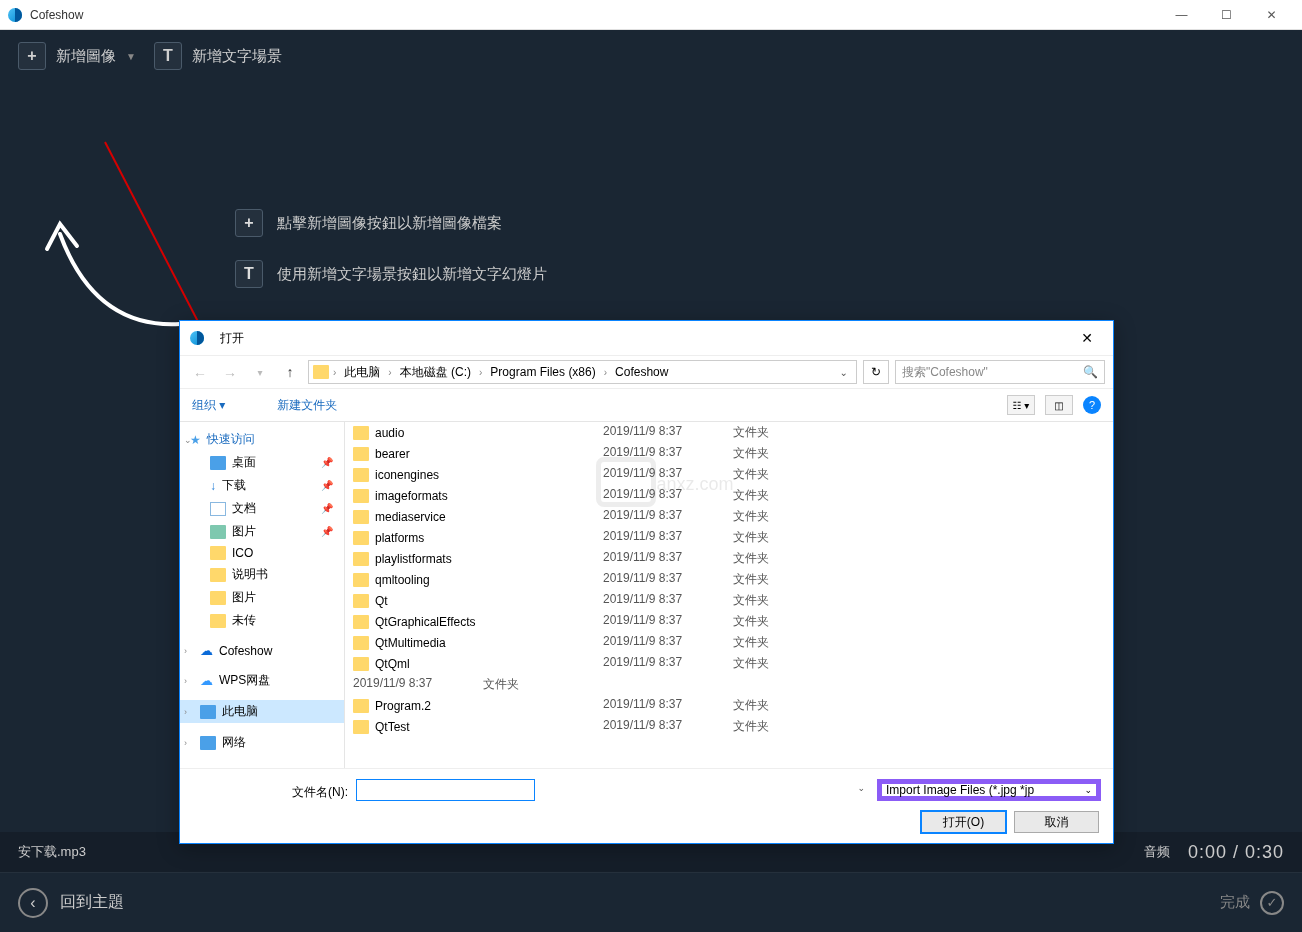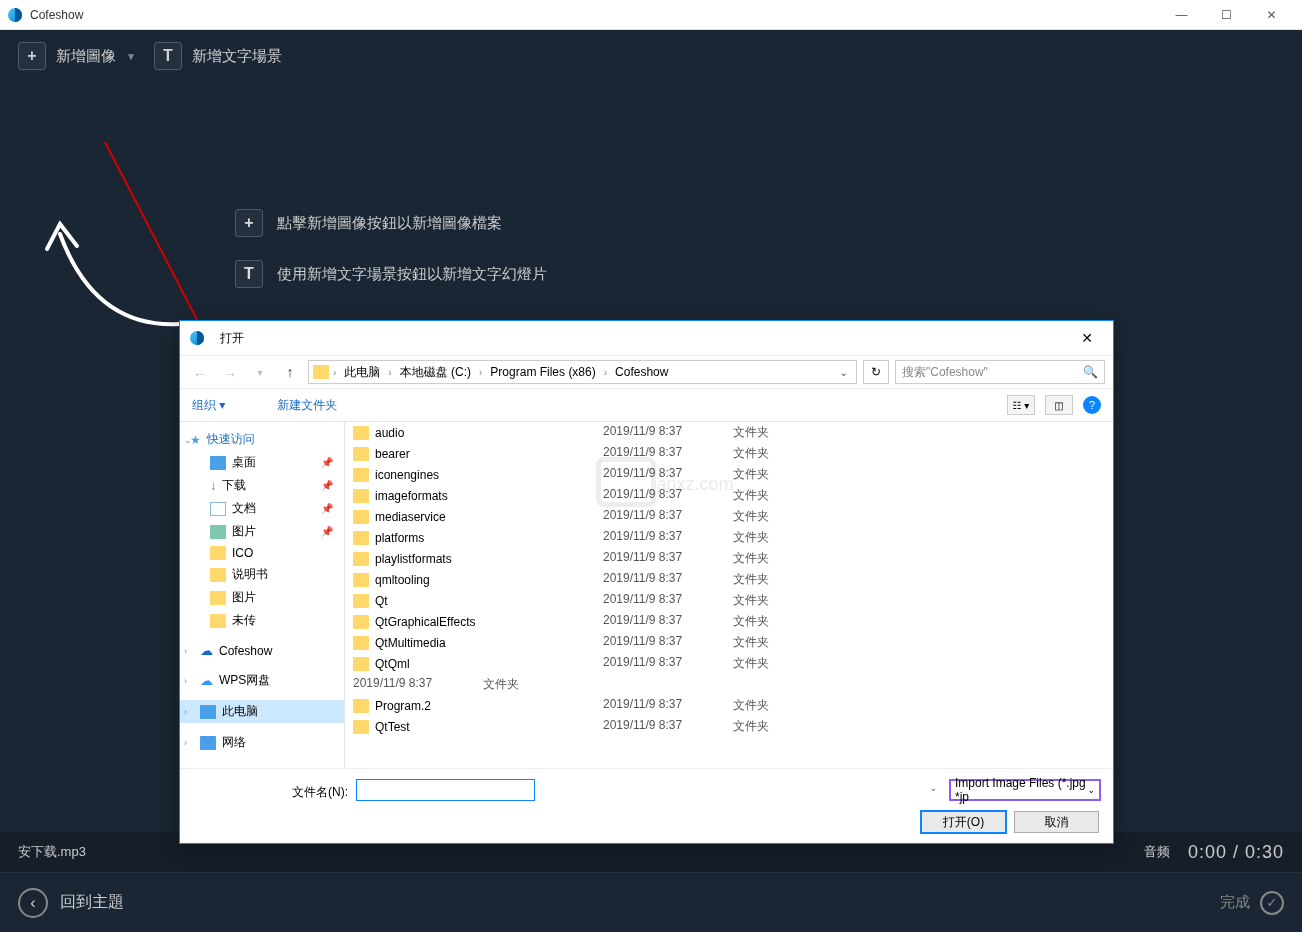--- a/index.html
+++ b/index.html
@@ -101,21 +101,21 @@
 .filerow .date { width: 130px; color: #555; }
 .filerow .type { width: 95px; color: #555; }
 .filerow .folder-ico { width: 16px; height: 14px; background: #ffd86b; border-radius: 1px; }
 
 .dlg-bottom { padding: 10px 12px; border-top: 1px solid #eee; }
 .fname-row { display: flex; align-items: flex-end; gap: 8px; font-size: 12px; margin-bottom: 10px; }
 .fname-row label { padding-left: 100px; }
 .fname-row input { flex: 1; height: 22px; border: 1px solid #0a84ff; padding: 0 18px 0 4px; font-size: 12px; }
 .combo-wrap { position: relative; flex: 1; }
 .combo-wrap .dd { position: absolute; right: 4px; top: 4px; font-size: 9px; color: #555; }
-.filter { width: 152px; height: 22px; border: 2px solid #8b5cf6; font-size: 12px; padding: 0 4px; display: flex; align-items: center; position: relative; }
+.filter { width: 224px; height: 22px; border: 5px solid #8b5cf6; font-size: 12px; padding: 0 4px; display: flex; align-items: center; position: relative; }
 .filter .dd { position: absolute; right: 4px; font-size: 9px; }
 .btn-row { display: flex; justify-content: flex-end; gap: 8px; padding-right: 2px; }
 .dlgbtn { width: 85px; height: 22px; border: 1px solid #aaa; background: #e9e9e9; font-size: 12px; cursor: pointer; }
 .dlgbtn.primary { border: 1px solid #0a84ff; box-shadow: 0 0 0 1px #0a84ff; }
 
 .sortarrow { font-size: 9px; color: #2a82d8; margin-left: 20px; }
 </style>
 </head>
 <body>
 

